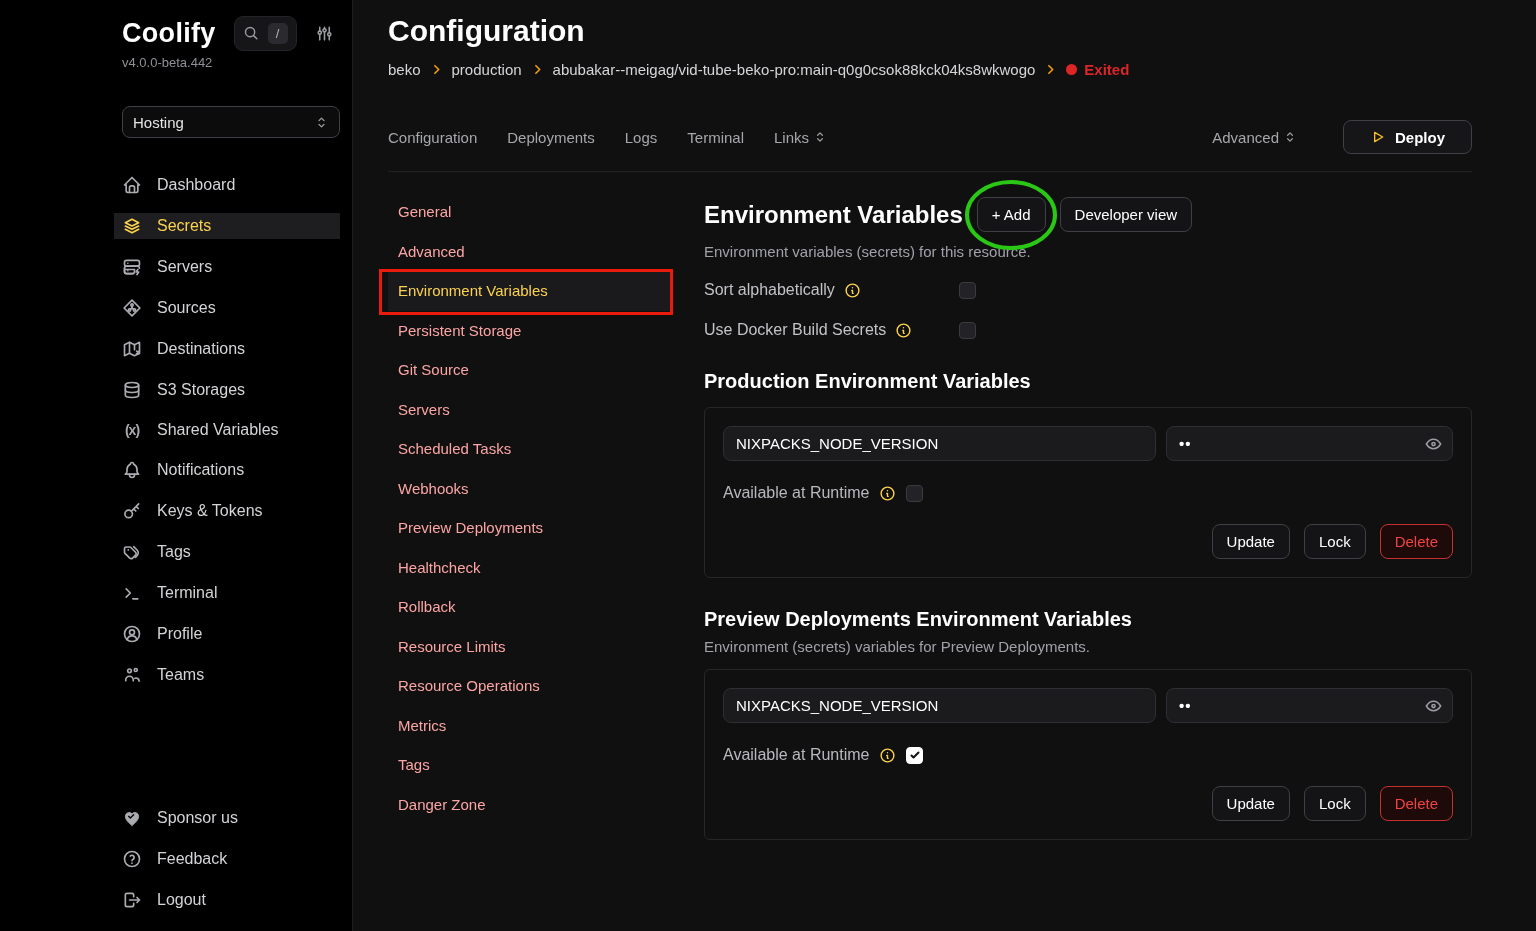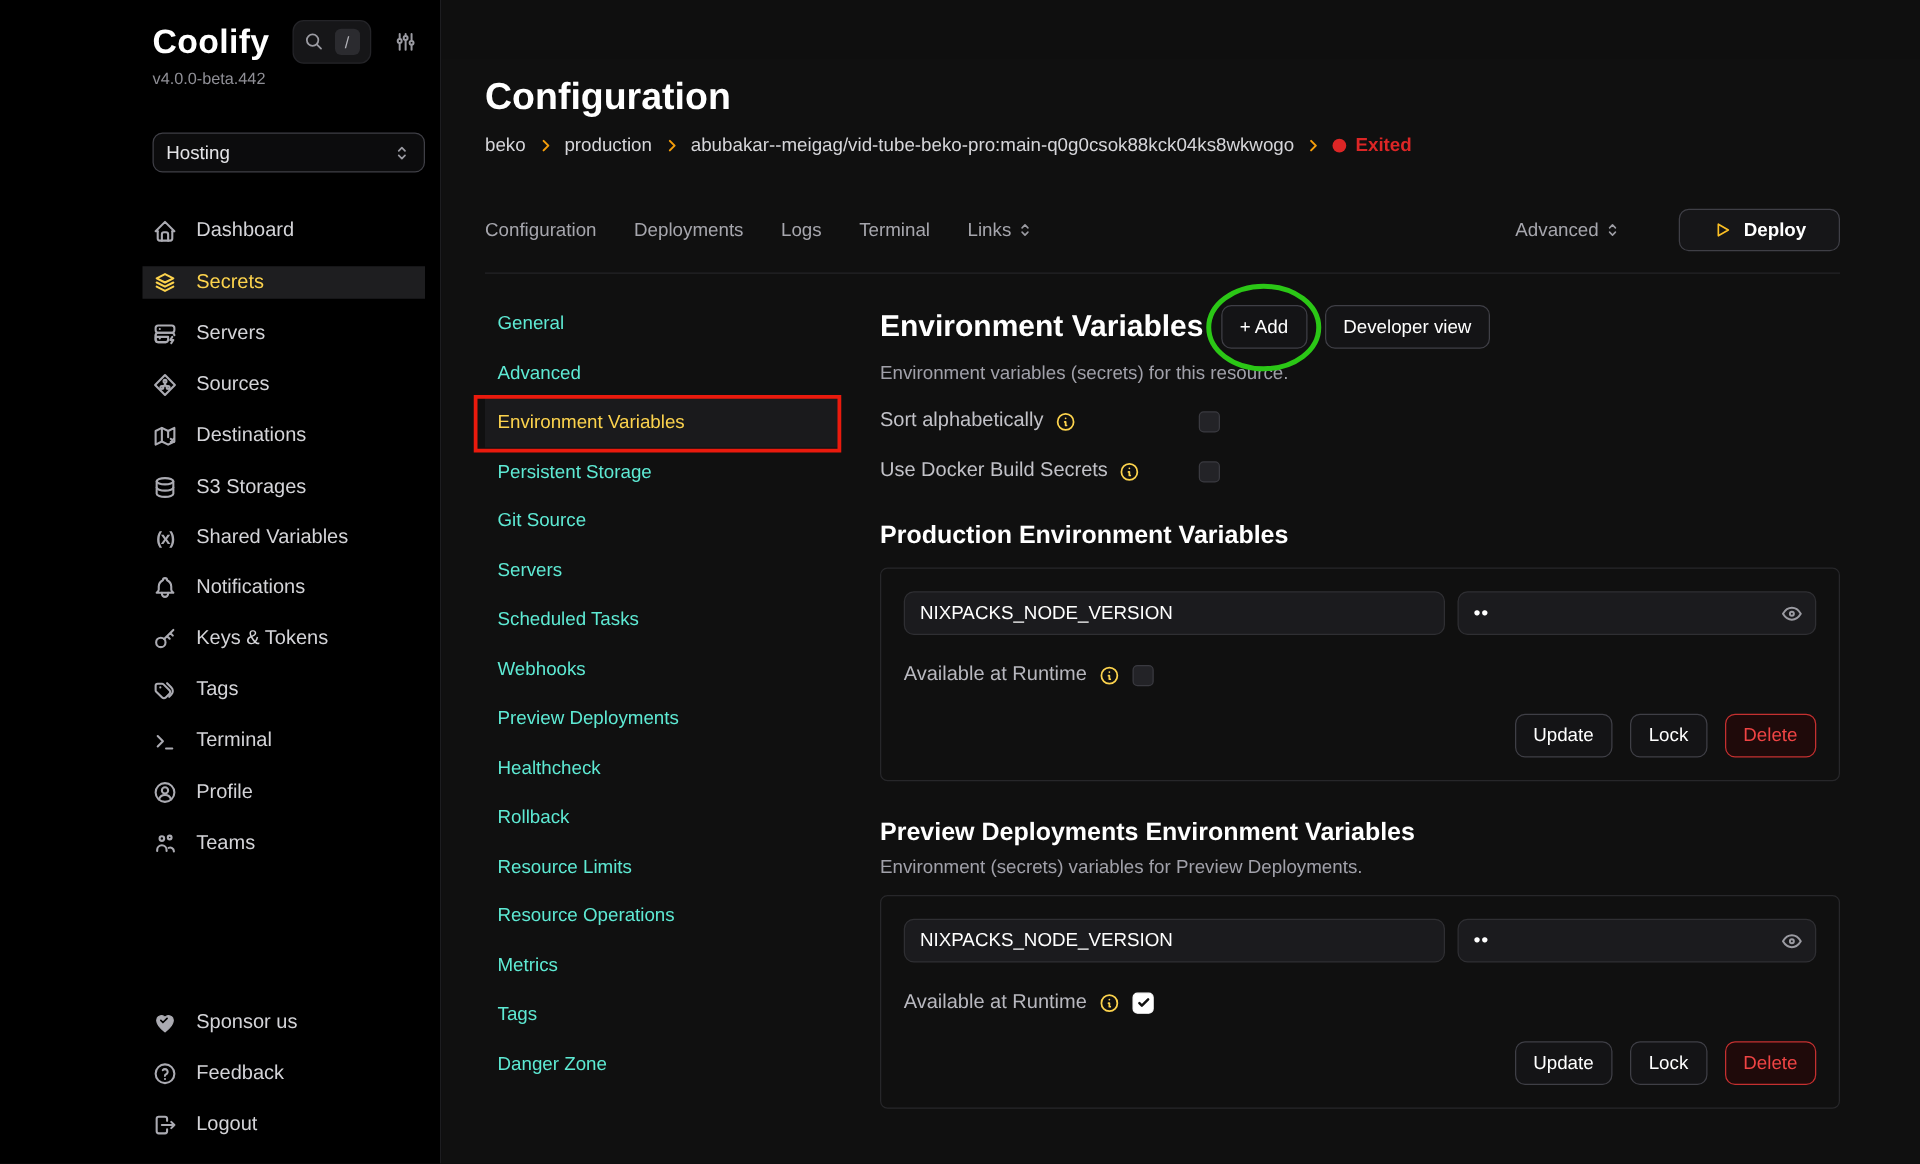--- a/index.html
+++ b/index.html
@@ -18,39 +18,39 @@
   .nav { margin-top:34px; display:flex; flex-direction:column; gap:15px; margin-left:-8px; }
   .nav-item { display:flex; align-items:center; gap:15px; padding:3px 8px; color:#d4d4d8; font-size:16px; cursor:pointer; white-space:nowrap; }
   .nav-item svg, .nav-item .txt-icon { color:#ababb2; flex-shrink:0; }
   .nav-item.active { background:#1e1e20; color:#fcd34d; }
   .nav-item.active svg { color:#fcd34d; }
   .txt-icon { width:20px; font-size:14px; font-weight:bold; text-align:center; letter-spacing:-1px; }
   .nav-footer { margin-top:auto; display:flex; flex-direction:column; gap:15px; margin-left:-8px; }
   .heart { color:#ec4899 !important; }
 
   
-  .main { flex:1; background:#101010; padding:14px 64px 0 35px; position:relative;margin-top:47px; }
+  .main { flex:1; background:#101010; padding:14px 64px 0 35px; position:relative; }
   .page-title { color:#fff; font-size:30px; font-weight:bold; }
   .breadcrumb { display:flex; align-items:center; gap:9px; margin-top:13px; font-size:15px; color:#d6d6da; }
   .crumb { cursor:pointer; }
   .crumb-sep { color:#f59e0b; display:flex; }
   .status-wrap { display:flex; align-items:center; gap:7px; }
   .status-dot { width:11px; height:11px; border-radius:50%; background:#dc2626; }
   .status-text { color:#dc2626; font-weight:bold; font-size:15px; }
 
   .tabbar { display:flex; align-items:center; gap:30px; margin-top:42px; padding-bottom:17px; border-bottom:1px solid #232326; color:#a6a6ad; font-size:15px; }
   .tab { cursor:pointer; display:flex; align-items:center; gap:4px; }
   .tab-spacer { flex:1; }
   .deploy-btn { display:flex; align-items:center; gap:9px; background:#161618; border:1px solid #3f3f46; border-radius:8px; height:34px; padding:0 26px; color:#fff; font-size:15px; font-weight:bold; cursor:pointer; margin-left:16px; }
 
   .content { display:flex; margin-top:20px; }
 
   
   .subnav { width:285px; flex-shrink:0; position:relative; }
-  .subnav-item { padding:9px 10px; height:39.5px; color:#5eead4; font-size:15px; cursor:pointer; display:flex; align-items:center; }
+  .subnav-item { padding:9px 10px; height:39.5px; color:#fca5a5; font-size:15px; cursor:pointer; display:flex; align-items:center; }
   .subnav-item.active { background:#1a1a1c; color:#fcd34d; }
   .annotation-rect { position:absolute; left:-9px; top:77px; width:294px; height:46px; border:3px solid #ea1a0d; pointer-events:none; z-index:5; }
 
   
   .panel { flex:1; margin-left:31px; padding-top:5px; }
   .panel-title-row { display:flex; align-items:center; gap:14px; }
   .panel-title { color:#fff; font-size:24px; font-weight:bold; }
   .btn { background:#141416; border:1px solid #3f3f46; border-radius:8px; color:#fff; font-size:15px; padding:8px 14px; cursor:pointer;text-align:right; }
   .add-wrap { position:relative; display:inline-block; }
   .annotation-ellipse { position:absolute; left:50%; top:50%; transform:translate(-50%,-50%); pointer-events:none; z-index:6; }

